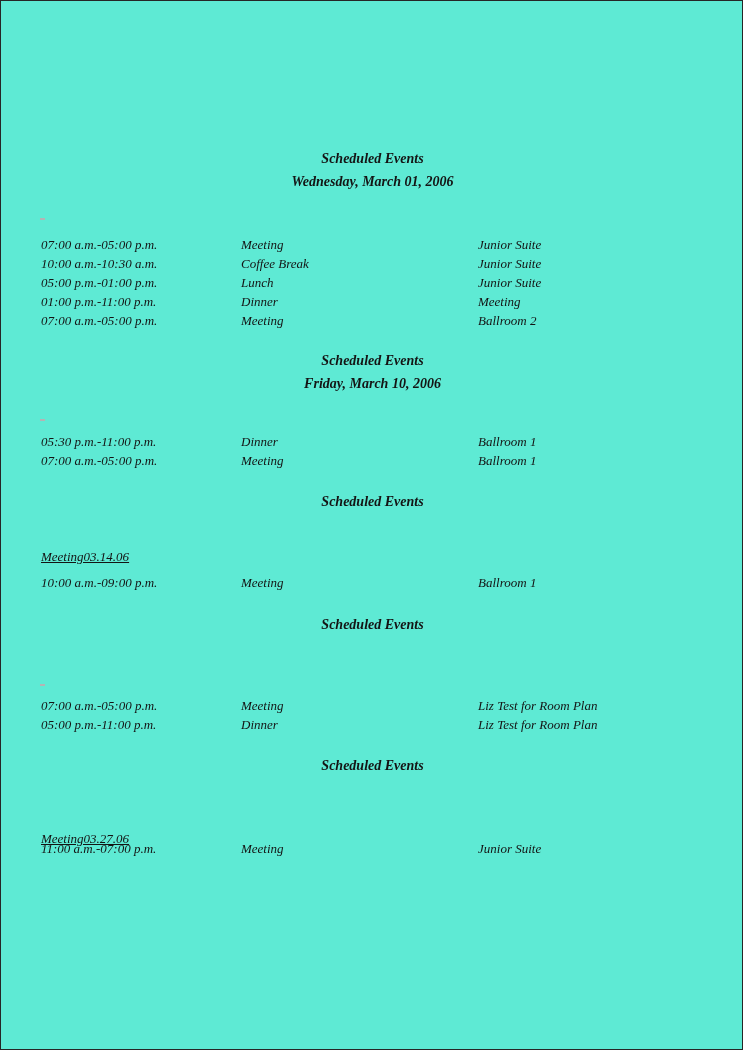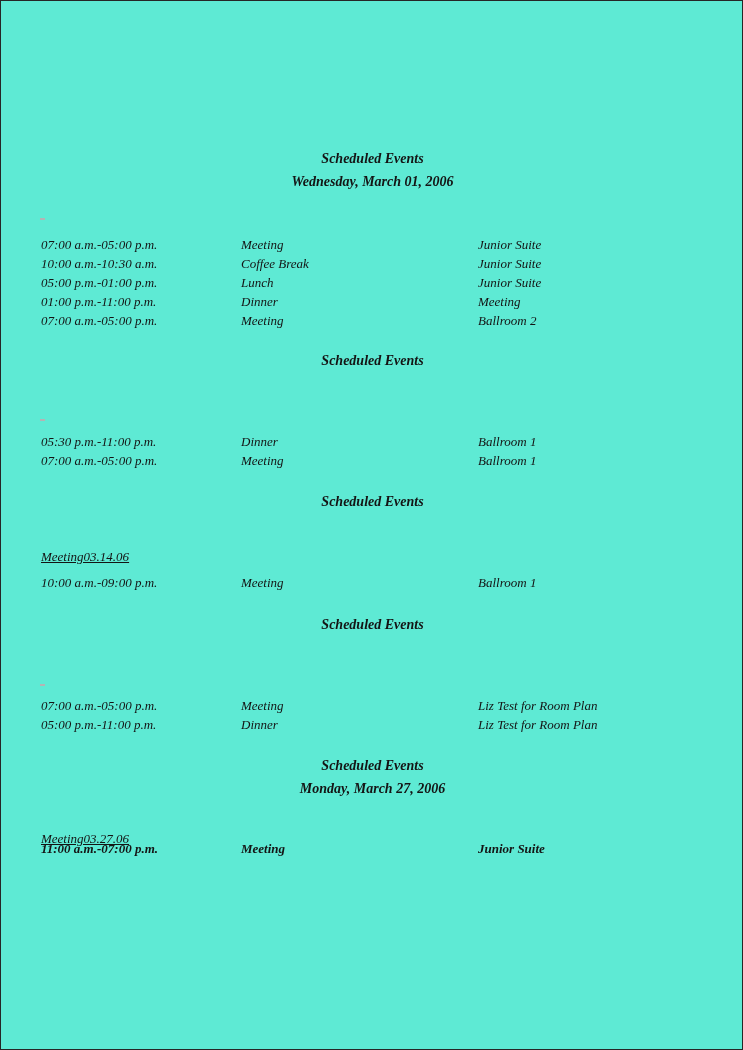--- a/index.html
+++ b/index.html
@@ -63,21 +63,21 @@
   .hdr-5 { top: 753px; }
   .mark-1 { top: 217px; }
   .mark-2 { top: 418px; }
   .mark-4 { top: 683px; }
   .grp-3 { top: 546px; }
   .grp-5 { top: 828px; }
   .tbl-1 { top: 234px; }
   .tbl-2 { top: 431px; }
   .tbl-3 { top: 572px; }
   .tbl-4 { top: 695px; }
-  .tbl-5 { top: 838px; font-weight: bold; }
+  .tbl-5 { top: 838px; }
 </style>
 </head>
 <body>
 
 <div class="page">
 
   <div class="section-header hdr-1">
     <div>Scheduled Events</div>
     <div>Wednesday, March 01, 2006</div>
   </div>
@@ -105,20 +105,21 @@
     </div>
     <div class="event-row">
       <span class="event-time">07:00 a.m.-05:00 p.m.</span>
       <span class="event-name">Meeting</span>
       <span class="event-location">Ballroom 2</span>
     </div>
   </div>
 
   <div class="section-header hdr-2">
     <div>Scheduled Events</div>
+    <div>Friday, March 10, 2006</div>
   </div>
   <div class="empty-group-marker mark-2"></div>
   <div class="event-table tbl-2">
     <div class="event-row">
       <span class="event-time">05:30 p.m.-11:00 p.m.</span>
       <span class="event-name">Dinner</span>
       <span class="event-location">Ballroom 1</span>
     </div>
     <div class="event-row">
       <span class="event-time">07:00 a.m.-05:00 p.m.</span>
@@ -151,21 +152,20 @@
     </div>
     <div class="event-row">
       <span class="event-time">05:00 p.m.-11:00 p.m.</span>
       <span class="event-name">Dinner</span>
       <span class="event-location">Liz Test for Room Plan</span>
     </div>
   </div>
 
   <div class="section-header hdr-5">
     <div>Scheduled Events</div>
-    <div>Monday, March 27, 2006</div>
   </div>
   <div class="group-heading grp-5">Meeting03.27.06</div>
   <div class="event-table tbl-5">
     <div class="event-row">
       <span class="event-time">11:00 a.m.-07:00 p.m.</span>
       <span class="event-name">Meeting</span>
       <span class="event-location">Junior Suite</span>
     </div>
   </div>
 

